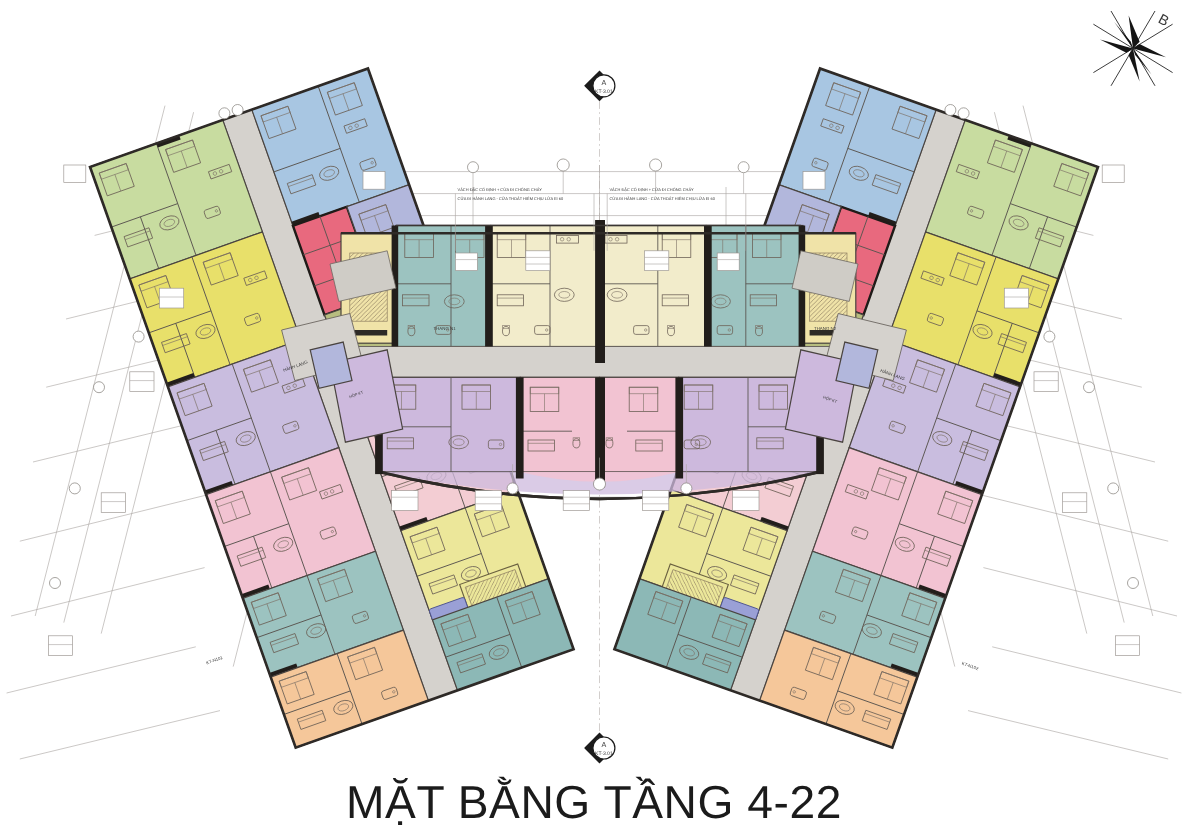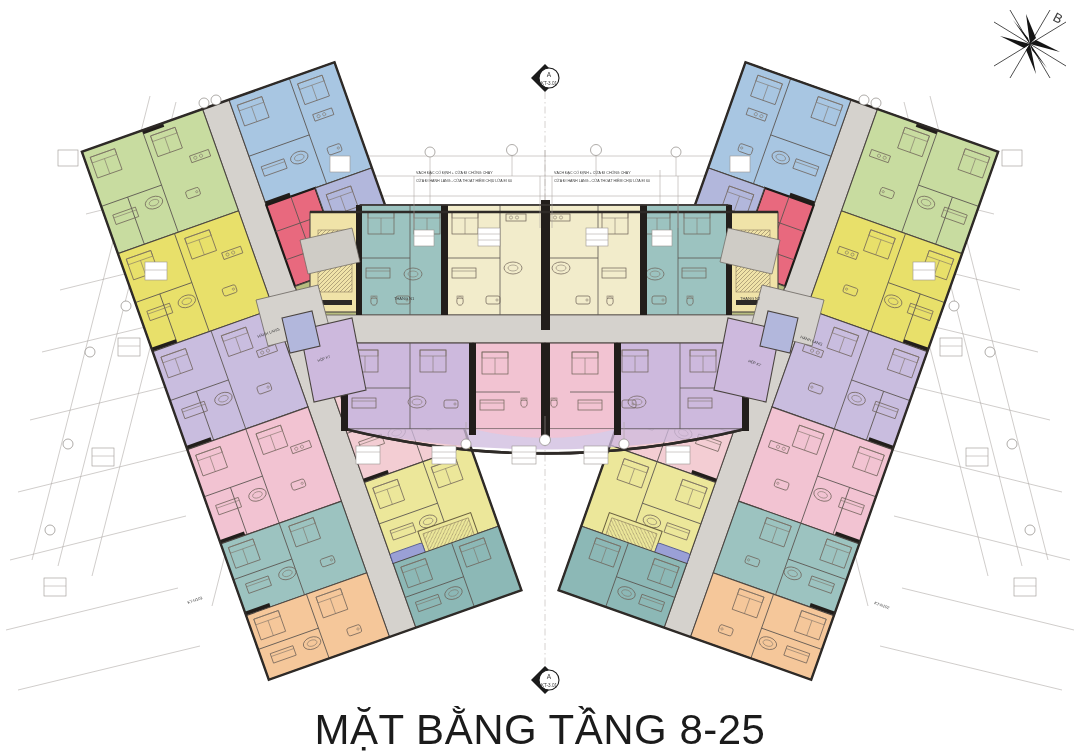--- a/index.html
+++ b/index.html
@@ -750,16 +750,16 @@
     <path d="M0,0 L-30,-8 L-6,4 Z" fill="#141414"></path>
     <path d="M0,0 L30,8   L6,-4 Z" fill="#141414"></path>
     <path d="M0,0 L-17,-24 L-2,-6 Z" fill="#141414"></path>
     <path d="M0,0 L17,24   L2,6 Z" fill="#141414"></path>
     <text class="fx" x="22" y="-24" font-size="13" fill="#141414" transform="rotate(28 22 -24)">B</text>
   </g>
 
 </svg>
 
 <div class="title-block">
-  <div class="title-text">MẶT BẰNG TẦNG 8-25</div>
+  <div class="title-text">MẶT BẰNG TẦNG 4-22</div>
 </div>
 
 </div>
 
 </body></html>

